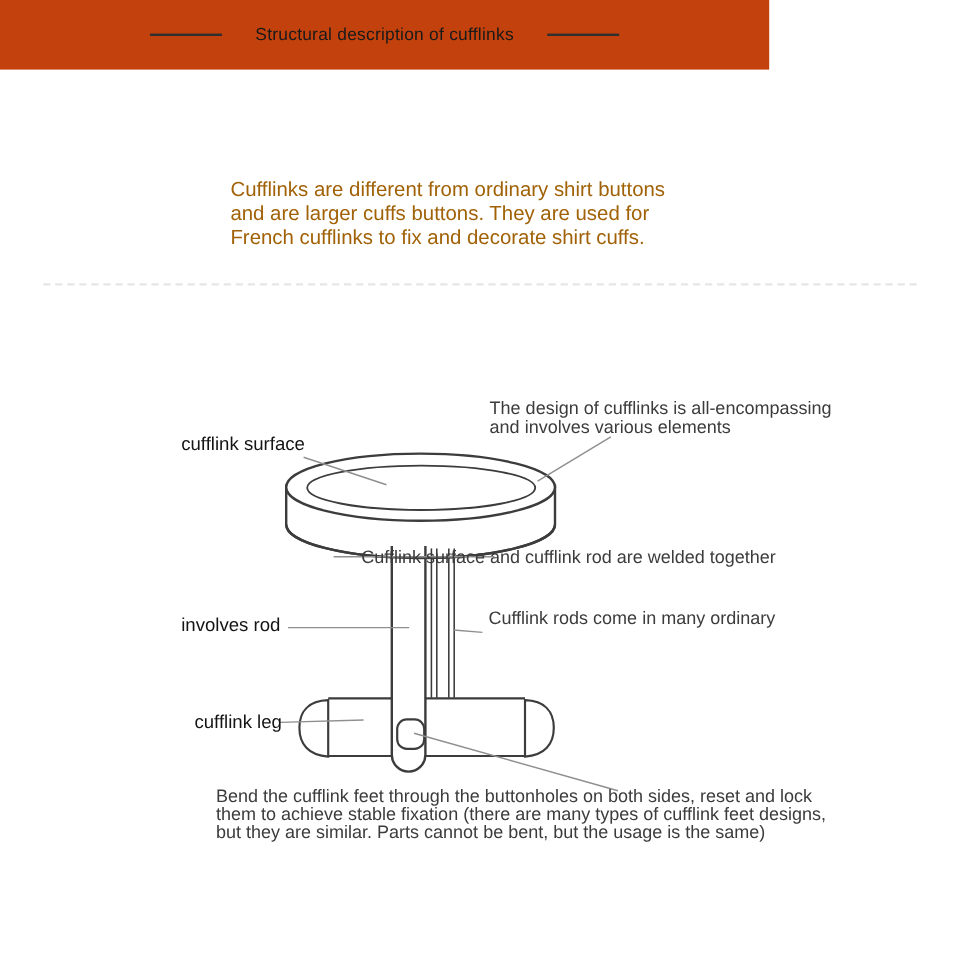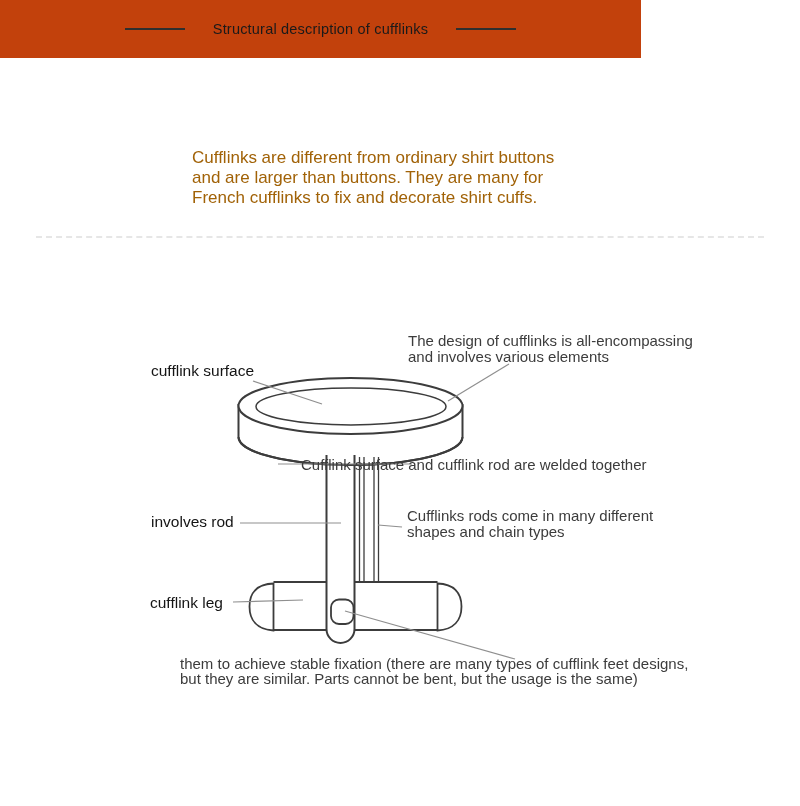--- a/index.html
+++ b/index.html
@@ -32,21 +32,21 @@
 <body>
 
 <div class="abs header-bar">
   <span class="header-dash"></span>
   <span class="page-title">Structural description of cufflinks</span>
   <span class="header-dash"></span>
 </div>
 
 <div class="abs intro">
   <div>Cufflinks are different from ordinary shirt buttons</div>
-  <div>and are larger than buttons. They are many for</div>
+  <div>and are larger cuffs buttons. They are used for</div>
   <div>French cufflinks to fix and decorate shirt cuffs.</div>
 </div>
 
 <div class="abs divider"></div>
 
 <svg width="800" height="806" viewBox="0 0 800 806">
 
   <g>
     <path d="M238.5,404 V437 A112,28 0 0 0 462.5,437 V404" fill="#ffffff" stroke="#3c3c3c" stroke-width="2"></path>
     <ellipse cx="350.5" cy="406" rx="112" ry="28" fill="#ffffff" stroke="#3c3c3c" stroke-width="2"></ellipse>
@@ -92,22 +92,22 @@
 <div class="abs note note-2line" style="left:408px;top:333px">
   <div>The design of cufflinks is all-encompassing</div>
   <div>and involves various elements</div>
 </div>
 
 <div class="abs note" style="left:301px;top:456px;white-space:nowrap">Cufflink surface and cufflink rod are welded together</div>
 
 <div class="abs part-label" style="left:151px;top:513px">involves rod</div>
 
 <div class="abs note note-2line" style="left:407px;top:508px">
-  <div>Cufflinks rods come in many different</div>
-  <div>shapes and chain types</div>
+  <div>Cufflink rods come in many ordinary</div>
 </div>
 
-<div class="abs part-label" style="left:150px;top:594px">cufflink leg</div>
+<div class="abs part-label" style="left:162px;top:594px">cufflink leg</div>
 
 <div class="abs note feet-note" style="left:180px;top:656px">
+  <div>Bend the cufflink feet through the buttonholes on both sides, reset and lock</div>
   <div>them to achieve stable fixation (there are many types of cufflink feet designs,</div>
   <div>but they are similar. Parts cannot be bent, but the usage is the same)</div>
 </div>
 
 </body></html>

